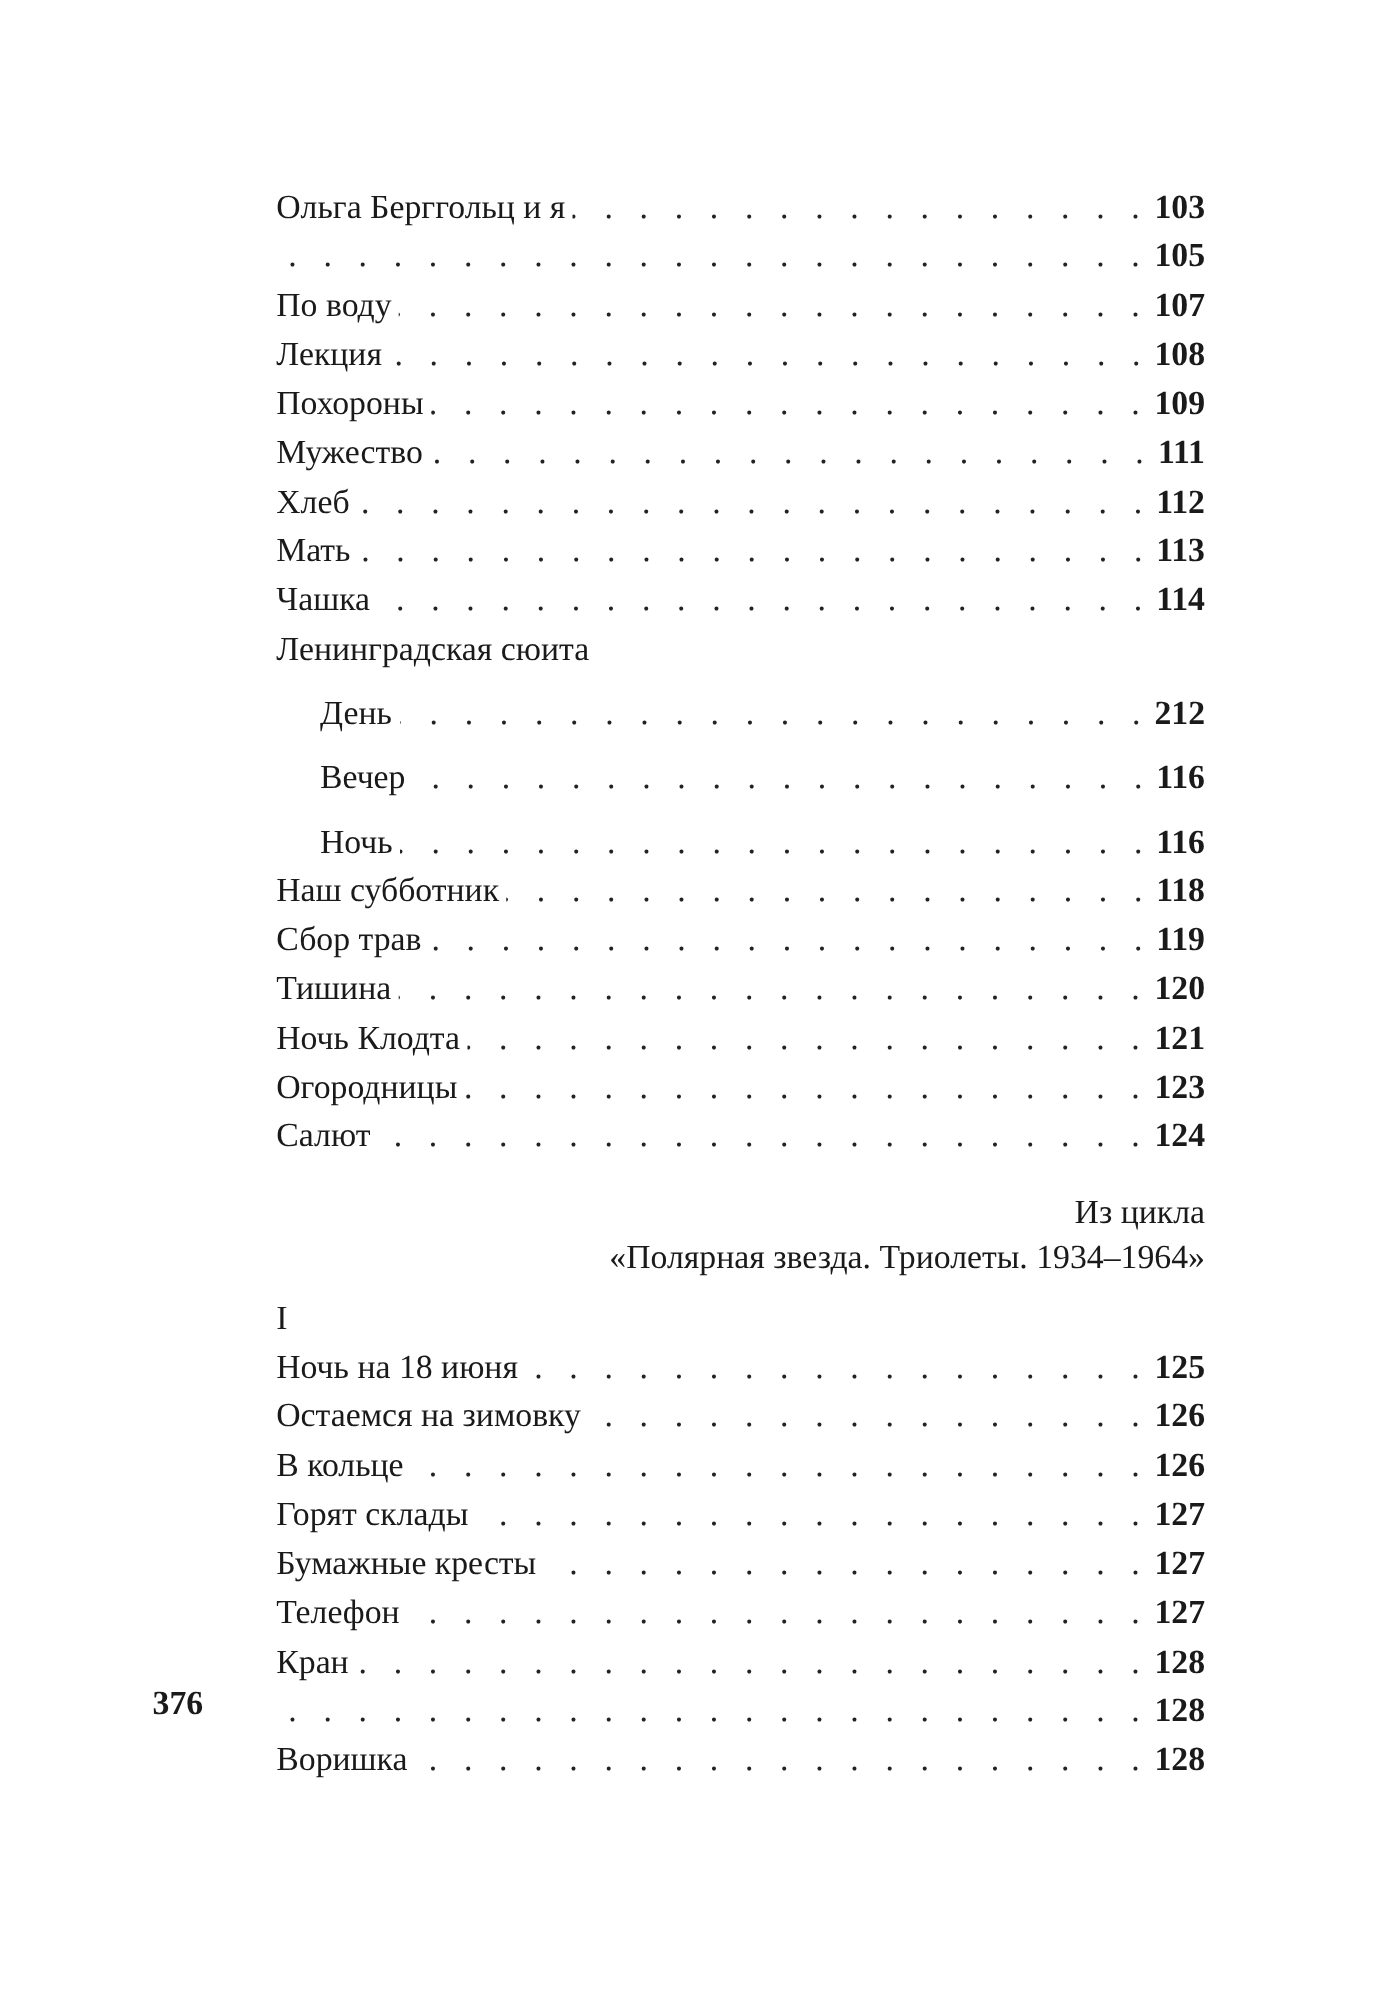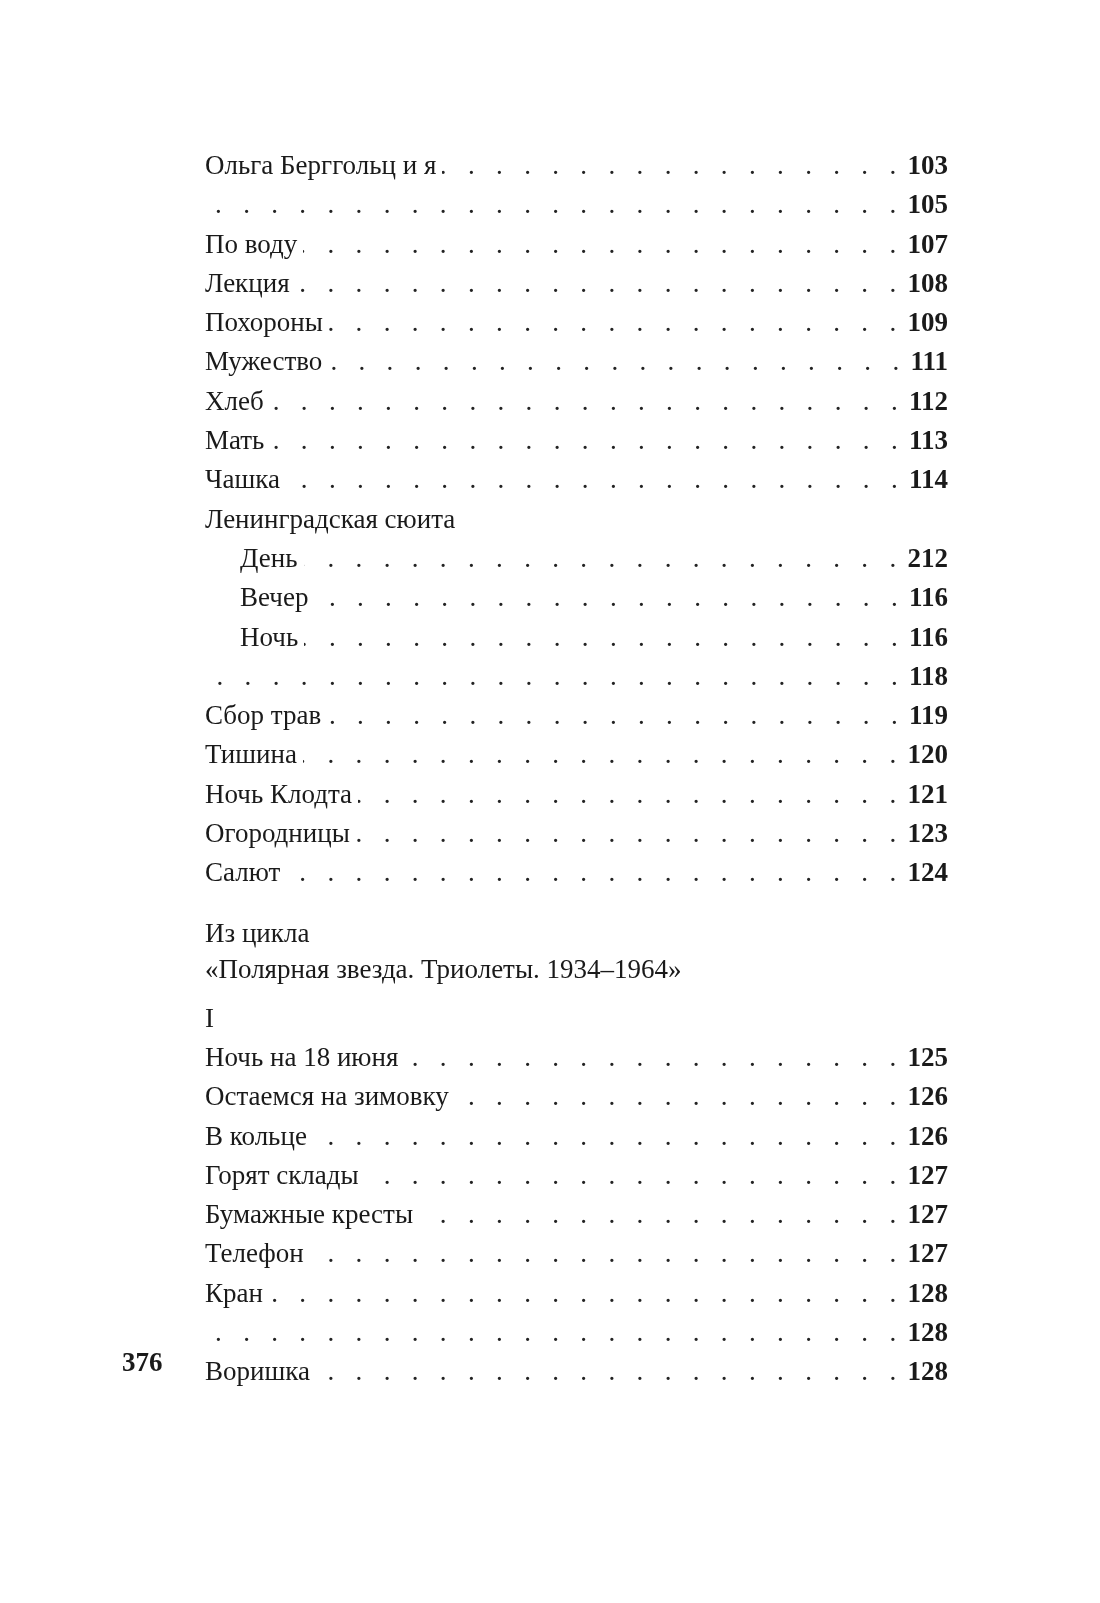--- a/index.html
+++ b/index.html
@@ -1,35 +1,35 @@
 <!DOCTYPE html>
 <html><head>
   <meta charset="utf-8">
   <style>
     html, body { margin: 0; padding: 0; background: #ffffff; }
     body {
       width: 1100px; height: 1603px; position: relative; overflow: hidden;
       font-family: "Liberation Serif", "DejaVu Serif", serif;
       color: #1a1a1a;
     }
-    .toc { position: absolute; left: 205px; top: 146px; width: 743px; }
+    .toc { position: absolute; left: 221px; top: 146px; width: 743px; }
     .row {
       display: flex; align-items: baseline;
       height: 39.3px; font-size: 27px; line-height: 39.3px;
       white-space: nowrap;
     }
-    .row.sub { padding-left: 35px; }
+    .row.sub { padding-left: 35px; margin-top: 12px; }
     .title { flex: 0 0 auto; padding-right: 6px; }
     .leader {
       flex: 1 1 auto; overflow: hidden; white-space: nowrap;
       letter-spacing: 7.3px; color: #222;
       text-align: right; direction: rtl;
     }
     .page { flex: 0 0 auto; padding-left: 4px; font-weight: bold; }
-    .heading { text-align: left; font-size: 27px; line-height: 36px; }
+    .heading { text-align: right; font-size: 27px; line-height: 36px; }
     .heading-block { padding-top: 22px; padding-bottom: 12px; }
     .folio {
       position: absolute; left: 122px; top: 1343px;
       font-weight: bold; font-size: 27px; line-height: 39px; font-family: Liberation Serif, serif;
     }
   </style>
 </head>
 <body>
 
 <div class="toc">
@@ -90,20 +90,21 @@
         <span class="title">Вечер</span>
         <span class="leader">. . . . . . . . . . . . . . . . . . . . . . . . . . . . . . . . . . . . . . . . . . . . . . . . . . . . . . . . . . . . . . . . . . . . . . . . . . . . . . .</span>
         <span class="page">116</span>
       </div>
       <div class="row sub">
         <span class="title">Ночь</span>
         <span class="leader">. . . . . . . . . . . . . . . . . . . . . . . . . . . . . . . . . . . . . . . . . . . . . . . . . . . . . . . . . . . . . . . . . . . . . . . . . . . . . . .</span>
         <span class="page">116</span>
       </div>
       <div class="row">
+        <span class="title">Наш субботник</span>
         <span class="leader">. . . . . . . . . . . . . . . . . . . . . . . . . . . . . . . . . . . . . . . . . . . . . . . . . . . . . . . . . . . . . . . . . . . . . . . . . . . . . . .</span>
         <span class="page">118</span>
       </div>
       <div class="row">
         <span class="title">Сбор трав</span>
         <span class="leader">. . . . . . . . . . . . . . . . . . . . . . . . . . . . . . . . . . . . . . . . . . . . . . . . . . . . . . . . . . . . . . . . . . . . . . . . . . . . . . .</span>
         <span class="page">119</span>
       </div>
       <div class="row">
         <span class="title">Тишина</span>

